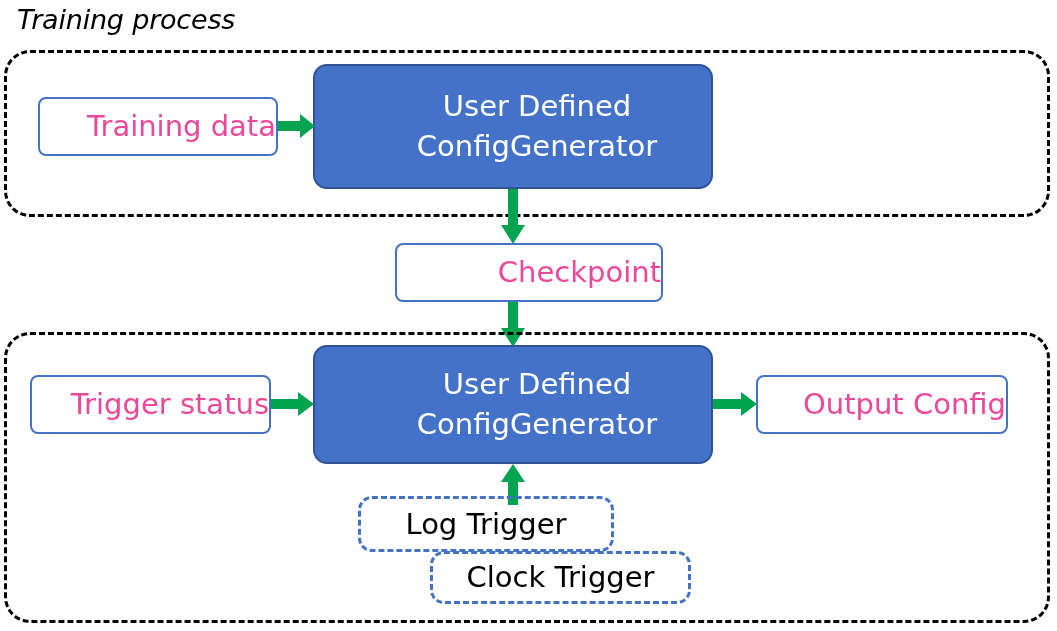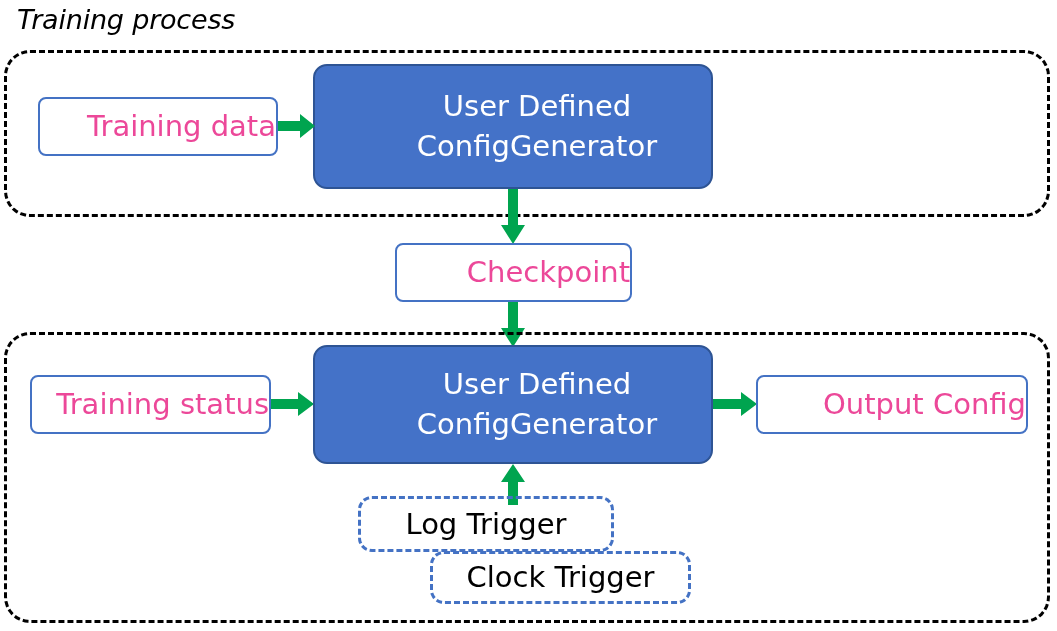--- a/index.html
+++ b/index.html
@@ -48,23 +48,23 @@
     border-radius: 8px;
     display: flex;
     align-items: center;
     justify-content: flex-end;
     color: #ec4899;
     font-size: 29px;
     line-height: 1.15;
     white-space: nowrap;
   }
   #training-data-box  { left: 38px;  top: 97px;  width: 240px; height: 59px; }
-  #checkpoint-box     { left: 395px; top: 243px; width: 237px; height: 59px; }
+  #checkpoint-box     { left: 395px; top: 243px; width: 268px; height: 59px; }
   #current-status-box { left: 30px;  top: 375px; width: 241px; height: 59px; }
-  #output-config-box  { left: 756px; top: 375px; width: 272px; height: 59px; }
+  #output-config-box  { left: 756px; top: 375px; width: 252px; height: 59px; }
 
   
   .blue-box {
     position: absolute;
     box-sizing: border-box;
     background: #4472C8;
     border: 2px solid #2E5494;
     border-radius: 14px;
     display: flex;
     flex-direction: column;
@@ -152,21 +152,21 @@
   <div class="arrow" id="arrow-checkpoint-to-generator">
     <svg width="26" height="46" viewBox="0 0 26 46">
       <path d="M8 0 L18 0 L18 26 L25 26 L13 45 L1 26 L8 26 Z" fill="#00A44F"></path>
     </svg>
   </div>
 
 
   <div class="process-container" id="inference-container"></div>
 
   <div class="plain-box" id="current-status-box">
-    <span>Training status</span>
+    <span>Trigger status</span>
   </div>
 
   <div class="arrow" id="arrow-status-to-generator">
     <svg width="44" height="26" viewBox="0 0 44 26">
       <path d="M0 8 L27 8 L27 1 L43 13 L27 25 L27 18 L0 18 Z" fill="#00A44F"></path>
     </svg>
   </div>
 
   <div class="blue-box" id="inference-generator-box">
     <span>User Defined</span>

